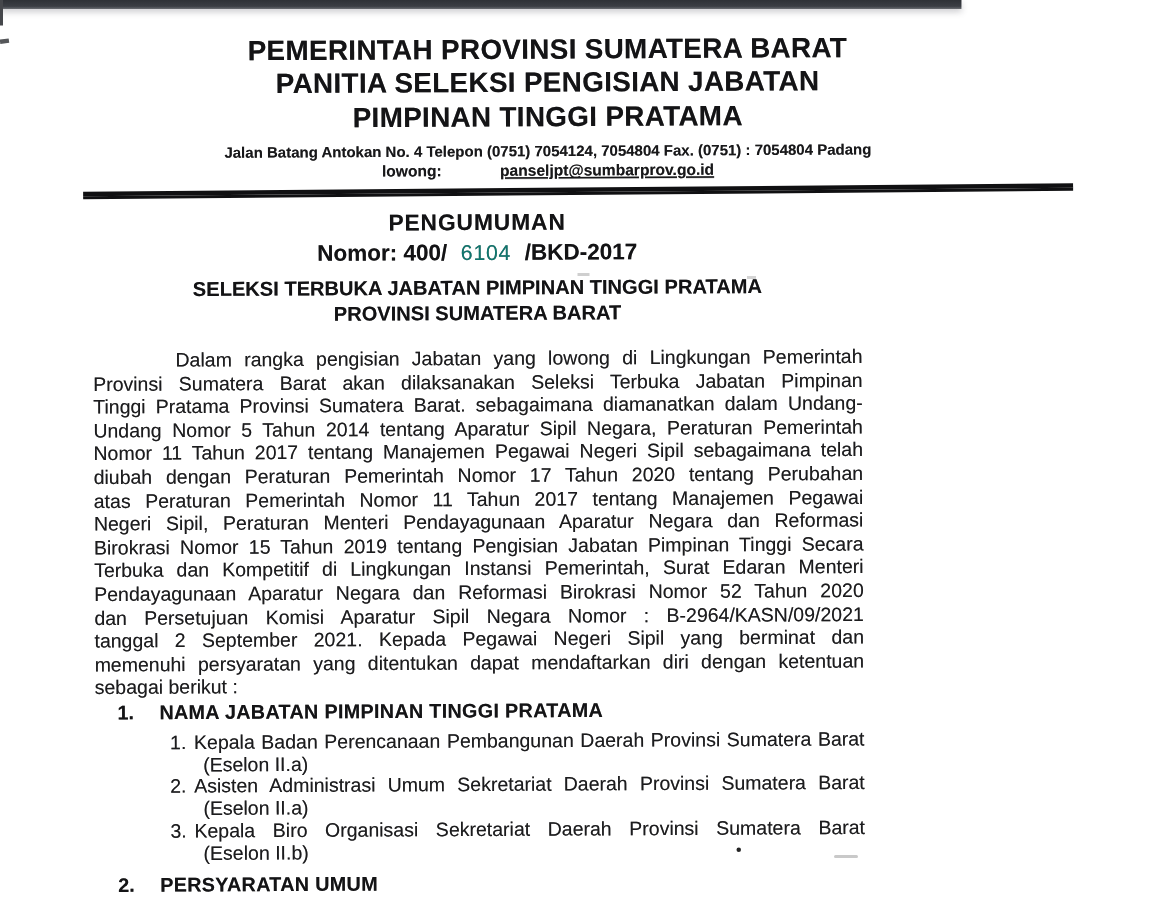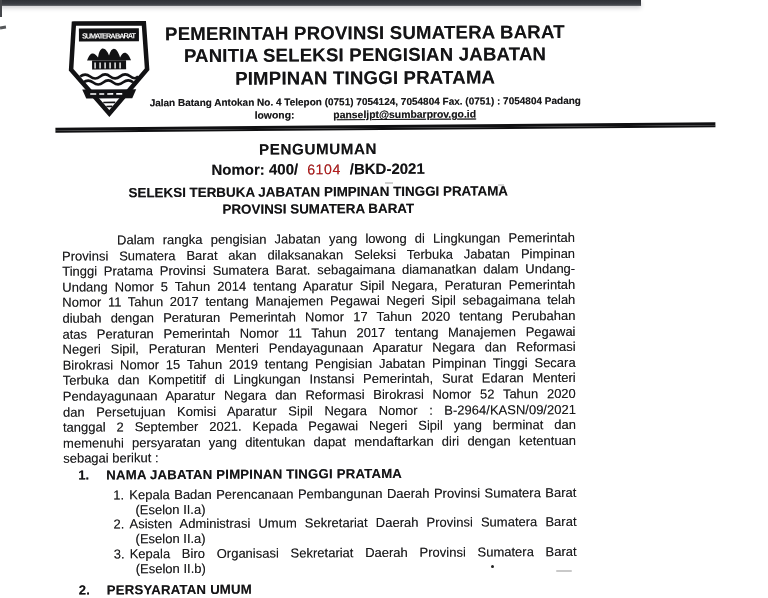--- a/index.html
+++ b/index.html
@@ -41,21 +41,21 @@
   .rule{
     position:absolute;left:56px;top:125px;width:660px;height:2px;
     border-top:3px solid #101012;border-bottom:2px solid #101012;
     transform:rotate(-0.18deg);
   }
 
   
   .ann{position:absolute;left:62px;top:140px;width:513px;text-align:center;}
   .ann-title{font-weight:700;font-size:15.2px;letter-spacing:.6px;color:#131315;}
   .ann-number{font-weight:700;font-size:15px;margin-top:3px;color:#131315;}
-  .ann-number .filled{font-weight:400;font-size:14.2px;margin:0 9px;color:#b91c1c;letter-spacing:.5px;}
+  .ann-number .filled{font-weight:400;font-size:14.2px;margin:0 9px;color:#0f766e;letter-spacing:.5px;}
   .ann-sub{position:absolute;left:62px;top:184px;width:513px;text-align:center;
     font-weight:700;font-size:13.4px;line-height:16.5px;color:#131315;}
 
   
   .body-par{position:absolute;left:62px;top:231px;width:513px;font-size:13px;color:#1c1c1e;}
   .jline{line-height:15.6px;text-align:justify;text-align-last:justify;white-space:normal;}
   .jline.first{padding-left:55px;}
   .jline.last{text-align-last:left;}
 
   
@@ -79,49 +79,34 @@
   <div class="scan-band"></div>
   <div class="edge-bar"></div>
   <div class="edge-dash"></div>
   <div class="dot-art"></div>
   <div class="smudge-art"></div>
   <div class="speck-a"></div>
   <div class="speck-b"></div>
 
   <div class="page">
 
-    <div class="logo">
-      <svg viewBox="0 0 88 102" width="88" height="102">
-        <path d="M9,7 L79,7 L82,53 L44,97 L6,53 Z" fill="none" stroke="#121214" stroke-width="4.5"></path>
-        <rect x="14" y="12" width="60" height="13" fill="#121214"></rect>
-        <text x="44" y="22" font-size="7.4" font-weight="bold" fill="#ffffff" text-anchor="middle" font-family="Liberation Sans, sans-serif" textLength="54">SUMATERA BARAT</text>
-        <path d="M22,44 C26,33 30,37 33,41 C35,28 41,31 44,39 C47,29 52,31 55,41 C58,35 62,34 66,44 Z" fill="#121214"></path>
-        <rect x="27" y="44" width="34" height="9" fill="#121214"></rect>
-        <path d="M30,46 v6 M35,46 v6 M40,46 v6 M45,46 v6 M50,46 v6 M55,46 v6" stroke="#ffffff" stroke-width="1.4"></path>
-        <path d="M15,60 q5,-4 10,0 t10,0 t10,0 t10,0 t10,0 t8,0" fill="none" stroke="#121214" stroke-width="2.6"></path>
-        <path d="M18,66 q5,-4 10,0 t10,0 t10,0 t10,0 t10,0" fill="none" stroke="#121214" stroke-width="2.6"></path>
-        <path d="M17,73 L71,73 L67,82 L21,82 Z" fill="#121214"></path>
-        <path d="M25,77.5 h6 M34,77.5 h5 M42,77.5 h6 M51,77.5 h6" stroke="#ffffff" stroke-width="1.6"></path>
-        <path d="M38,86 h12 M41,90 h6" stroke="#121214" stroke-width="1.6"></path>
-      </svg>
-    </div>
 
     <div class="lh-text">
       <div class="lh-org">PEMERINTAH PROVINSI SUMATERA BARAT</div>
       <div class="lh-org">PANITIA SELEKSI PENGISIAN JABATAN</div>
       <div class="lh-org">PIMPINAN TINGGI PRATAMA</div>
       <div class="lh-addr">Jalan Batang Antokan No. 4 Telepon (0751) 7054124, 7054804 Fax. (0751) : 7054804 Padang</div>
       <div class="lh-email"><span>lowong: </span><span class="u">panseljpt@sumbarprov.go.id</span></div>
     </div>
 
     <div class="rule"></div>
 
     <div class="ann">
       <div class="ann-title">PENGUMUMAN</div>
-      <div class="ann-number"><span>Nomor:  400/</span><span class="filled">6104</span><span>/BKD-2021</span></div>
+      <div class="ann-number"><span>Nomor:  400/</span><span class="filled">6104</span><span>/BKD-2017</span></div>
     </div>
     <div class="ann-sub">
       <div>SELEKSI TERBUKA JABATAN PIMPINAN TINGGI PRATAMA</div>
       <div>PROVINSI SUMATERA BARAT</div>
     </div>
 
     <div class="body-par">
         <div class="jline first">Dalam rangka pengisian Jabatan yang lowong di Lingkungan Pemerintah</div>
         <div class="jline">Provinsi Sumatera Barat akan dilaksanakan Seleksi Terbuka Jabatan Pimpinan</div>
         <div class="jline">Tinggi Pratama Provinsi Sumatera Barat. sebagaimana diamanatkan dalam Undang-</div>

